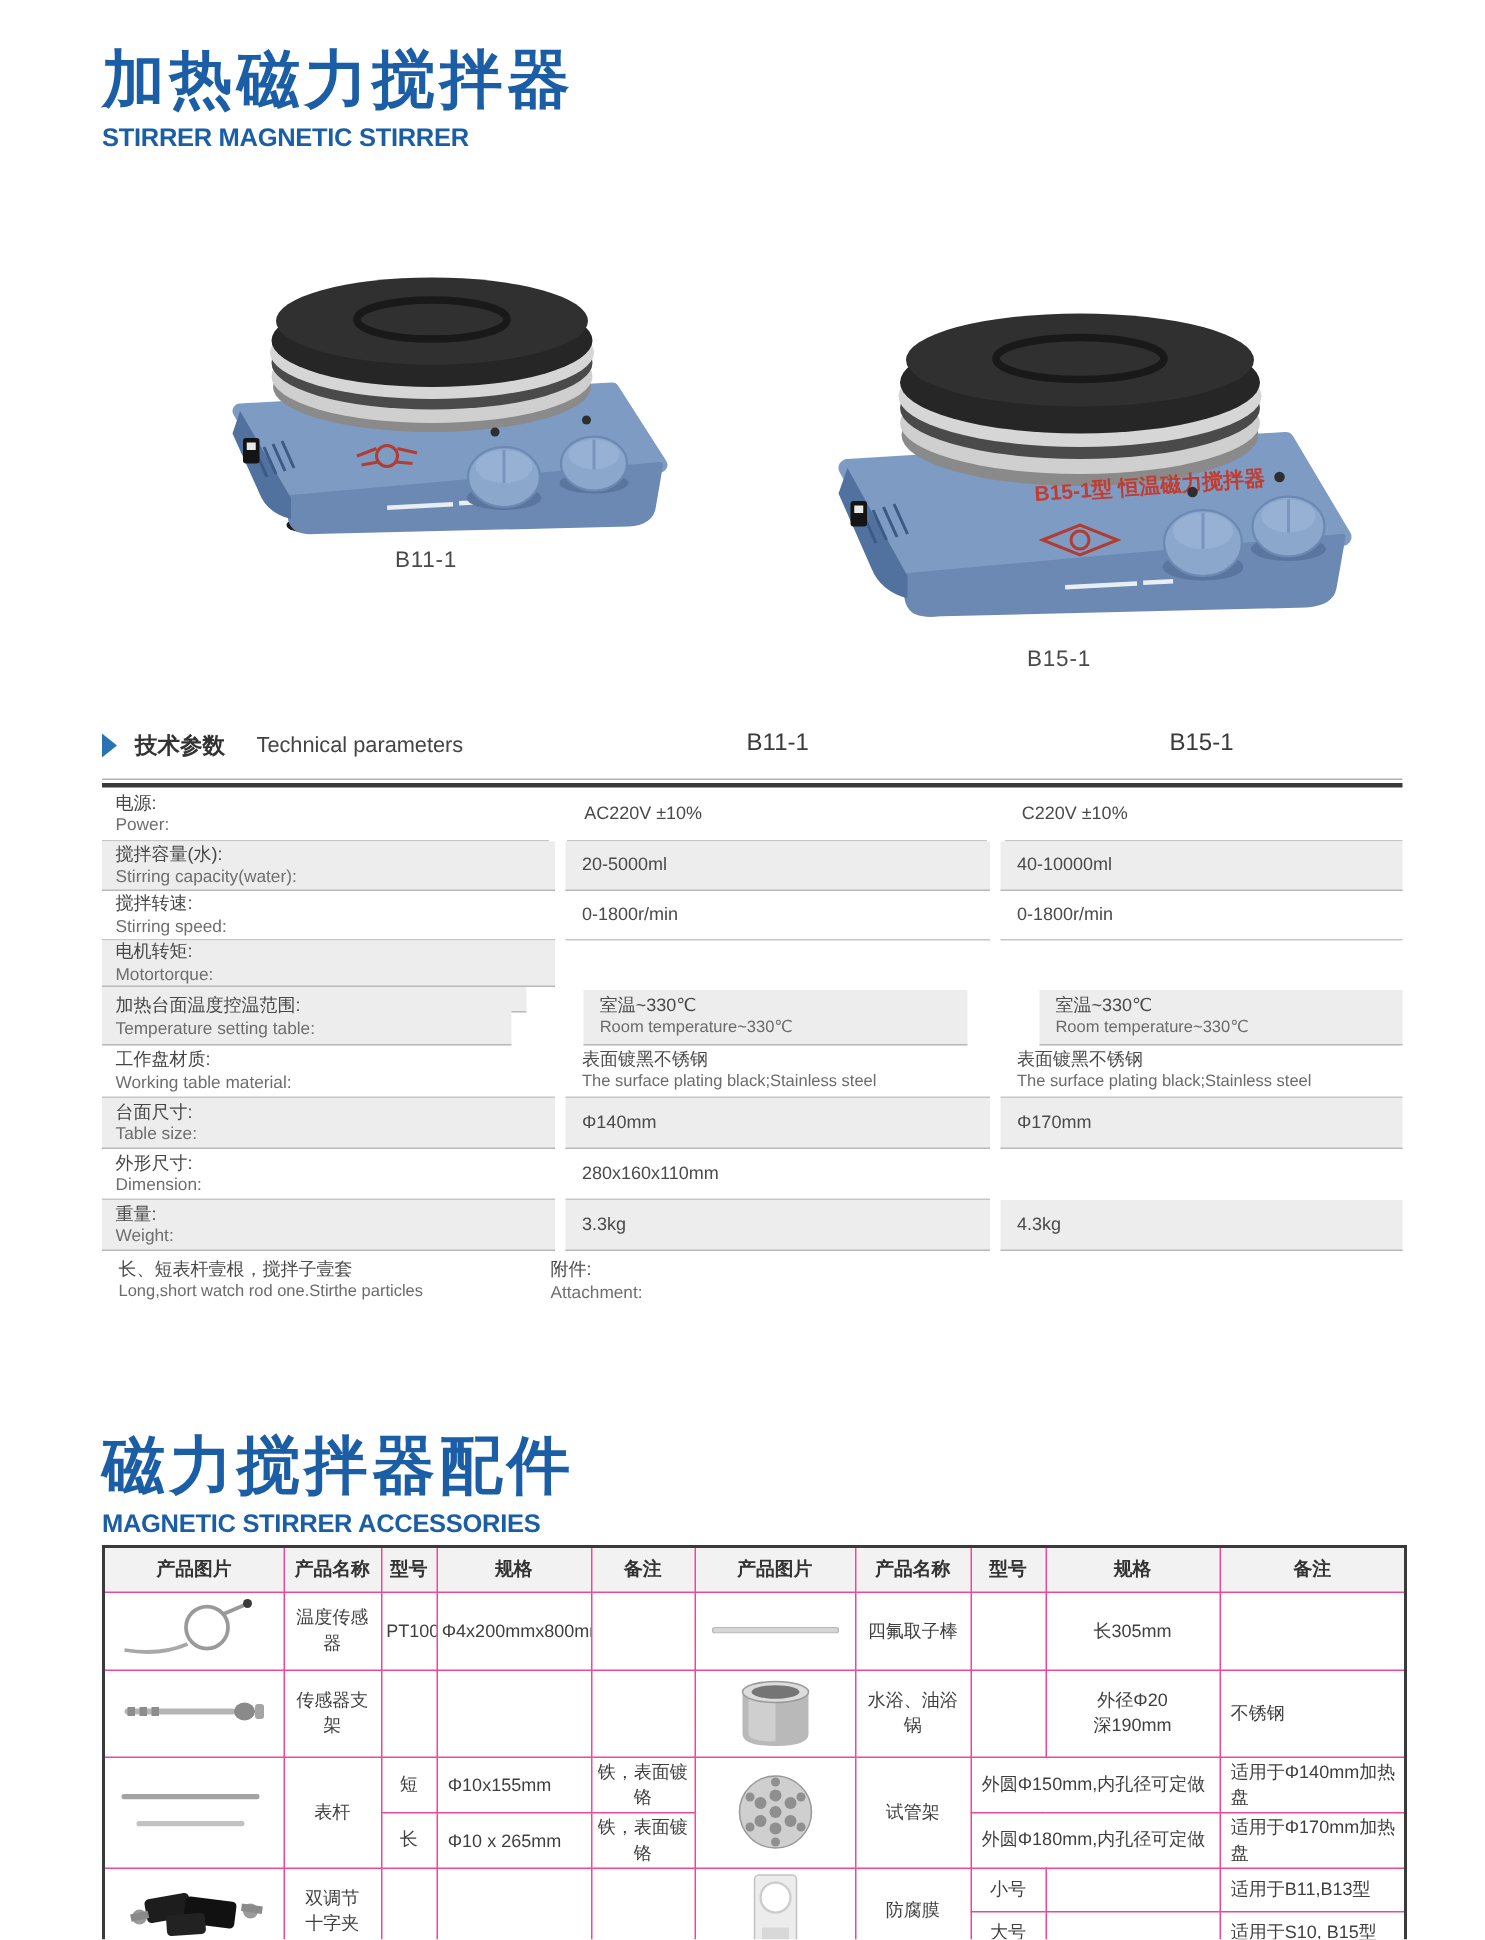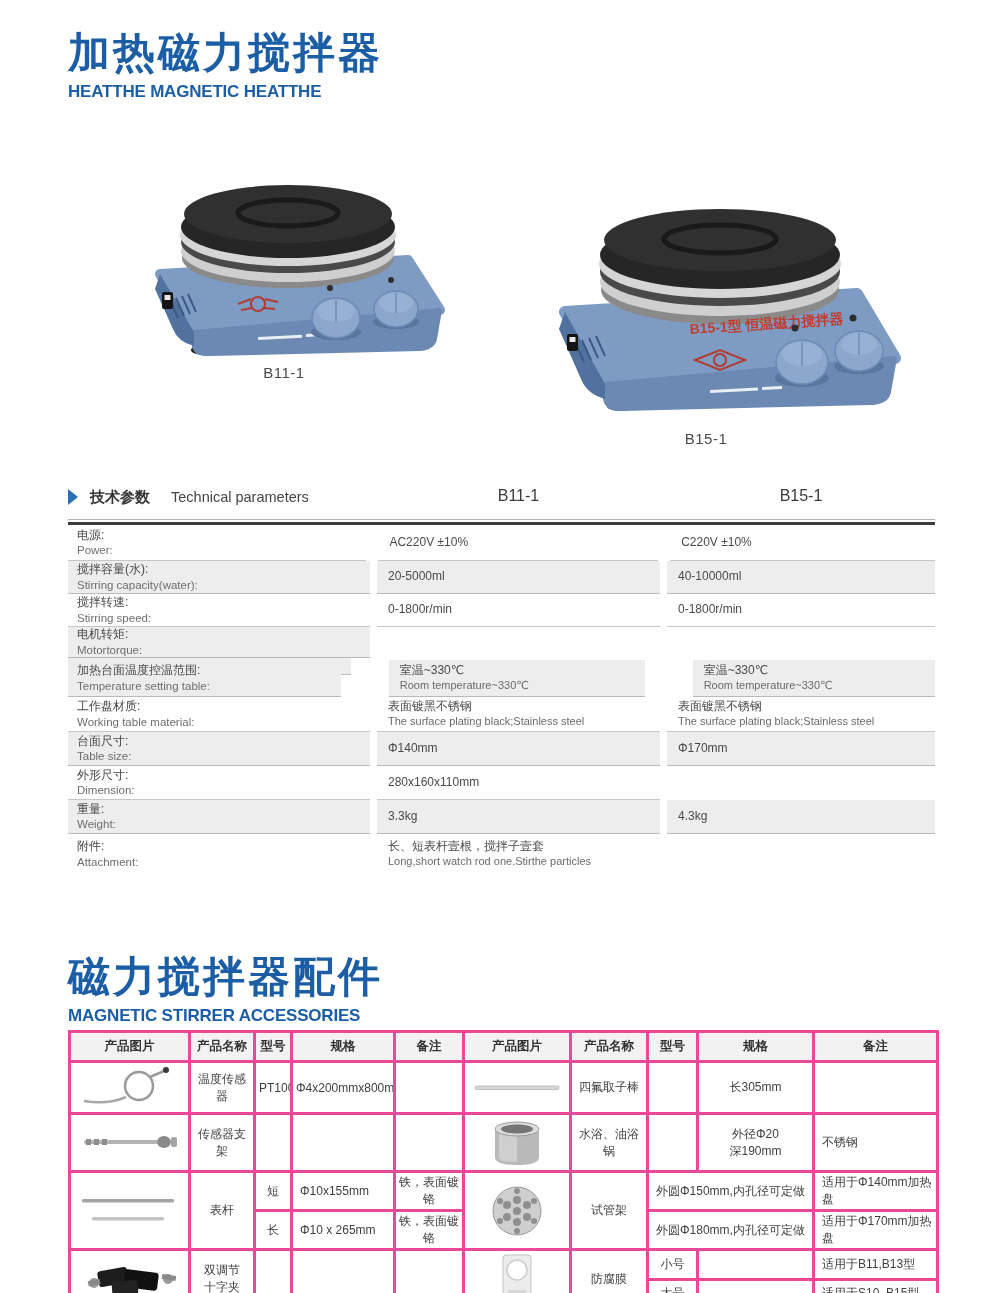--- a/index.html
+++ b/index.html
@@ -49,41 +49,41 @@
   .spec-row .cn{font-size:12px;color:#474747;line-height:1.3;}
   .spec-row .en{font-size:11.5px;color:#6e6e6e;line-height:1.25;}
   .spec-row .val{font-size:12px;color:#4a4a4a;line-height:1.3;}
   .spec-row .sub{font-size:11px;color:#6b6b6b;line-height:1.25;}
   
   .acc-table{
     position:absolute;top:1030px;left:68px;
     border-collapse:collapse;table-layout:fixed;width:869px;
   }
   .acc-table td,.acc-table th{
-    border:3px solid #ec4899;box-sizing:border-box;
+    border:1px solid #ec4899;box-sizing:border-box;
     font-size:12px;color:#3f3f3f;text-align:center;vertical-align:middle;
     padding:1px 3px;overflow:hidden;font-weight:normal;
   }
   .acc-table{border:2px solid #3a3a3a;}
   .acc-table .hd{background:#f2f2f2;font-weight:bold;height:30px;font-size:12.5px;color:#333;}
   .acc-table .ta-l{text-align:left;padding-left:7px;}
   .acc-table .r1{height:52px;}
   .acc-table .r2{height:58px;}
   .acc-table .rs{height:28px;}
   .acc-table .rt{height:29px;}
   .photo{display:inline-block;vertical-align:middle;}
 </style>
 </head>
 <body>
 
 <div class="page">
 
   <div class="sec-title" style="top:30px;">
     <div class="cn">加热磁力搅拌器</div>
-    <div class="en">HEATTHE MAGNETIC HEATTHE</div>
+    <div class="en">STIRRER MAGNETIC STIRRER</div>
   </div>
 
   <div class="product" style="left:108px;top:142px;width:352px;">
     <svg width="352" height="216" viewBox="0 0 352 216">
 
       <ellipse cx="96" cy="208" rx="13" ry="5" fill="#1c1c1c"></ellipse>
       <ellipse cx="298" cy="200" rx="13" ry="5" fill="#1c1c1c"></ellipse>
 
       <polygon points="52,132 300,118 332,168 86,190" fill="#7e9cc3" stroke="#7e9cc3" stroke-width="10" stroke-linejoin="round"></polygon>
       <path d="M86,190 L332,168 L327,197 Q325,206 311,207 L102,212 Q88,213 86,204 Z" fill="#6b89b3" stroke="#6b89b3" stroke-width="4" stroke-linejoin="round"></path>
@@ -317,27 +317,27 @@
         </div>
       <div class="cell v1">
           <div class="val">3.3kg</div>
         </div>
       <div class="cell v2">
           <div class="val">4.3kg</div>
         </div>
     </div>
 
     <div class="spec-row" style="height:40px;">
+      <div class="cell v1" style="border-bottom:none;">
+          <div class="val">长、短表杆壹根，搅拌子壹套</div>
+          <div class="sub">Long,short watch rod one.Stirthe particles</div>
+        </div>
       <div class="cell lab" style="border-bottom:none;">
           <div class="cn">附件:</div>
           <div class="en">Attachment:</div>
-        </div>
-      <div class="cell v1" style="border-bottom:none;">
-          <div class="val">长、短表杆壹根，搅拌子壹套</div>
-          <div class="sub">Long,short watch rod one.Stirthe particles</div>
         </div>
       <div class="cell v2" style="border-bottom:none;">
           <div class="val"></div>
         </div>
     </div>
   </div>
 
   <div class="sec-title" style="top:954px;">
     <div class="cn">磁力搅拌器配件</div>
     <div class="en">MAGNETIC STIRRER ACCESSORIES</div>

